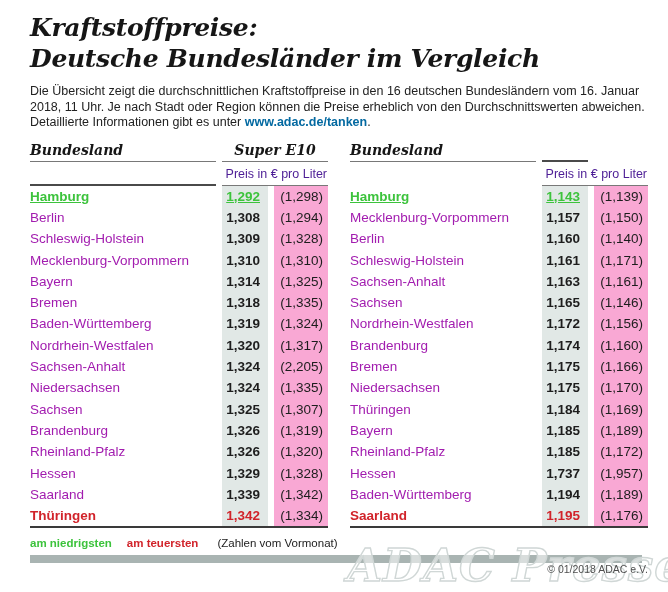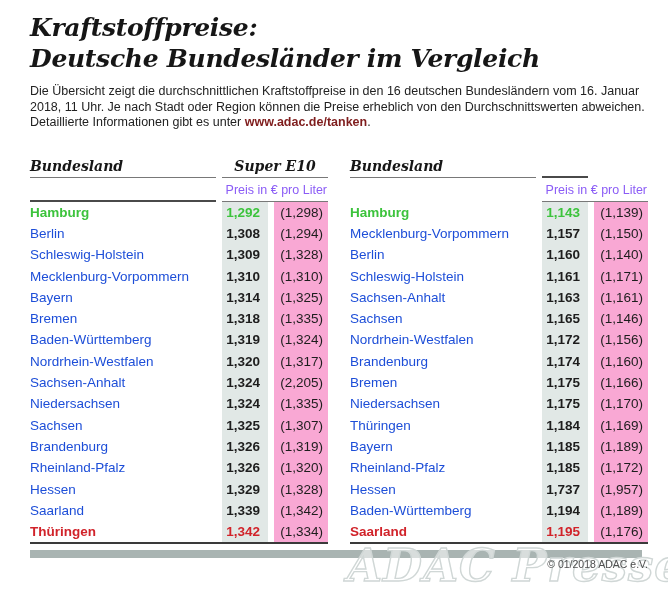--- a/index.html
+++ b/index.html
@@ -24,24 +24,24 @@
   }
 
   
   .intro {
     margin-top: 10px;
     font-size: 12.5px;
     line-height: 15.5px;
     color: #222;
     max-width: 616px;
   }
-  .intro .link { font-weight: bold; color: #7f1d1d; margin-top: 43px; }
-
-  
-  .tables { display: flex; gap: 22px; margin-top: 25px; }
+  .intro .link { font-weight: bold; color: #0369a1; margin-top: 43px; }
+
+  
+  .tables { display: flex; gap: 22px; margin-top: 9px; }
   .price-table {
     width: 303px;
     display: grid;
     grid-template-columns: 1fr 46px 54px;
     column-gap: 6px;
     grid-template-rows: 22px 24px;
     grid-auto-rows: 21.3px;
     border-bottom: 2px solid #3a3a3a;
     align-content: start;
   }
@@ -56,40 +56,40 @@
     border-bottom: 1px solid #787878;
     align-items: flex-end;
     padding-bottom: 3px;
   }
   .h-fuel { grid-column: 2 / 4; justify-content: center; }
   .h-spacer { border-bottom: 2px solid #4a4a4a; }
   .h-unit {
     grid-column: 2 / 4;
     justify-content: flex-end;
     font-size: 12.5px;
-    color: #8b5cf6;
+    color: #4c1d95;
     border-bottom: 1px solid #787878;
     align-items: flex-end;
     padding-bottom: 4px;
     padding-right: 1px;
   }
 
-  .cell.name { color: #1d4ed8; }
+  .cell.name { color: #a21caf; }
   .cell.p1 {
     background: #e1e8e6;
     justify-content: flex-end;
     font-weight: bold;
     padding-right: 8px;
   }
   .cell.p2 {
     background: #f9a8d4;
     justify-content: flex-end;
     padding-right: 5px;
   }
-  .cell.name.lowest, .cell.p1.lowest { color: var(--green); font-weight: bold; }
+  .cell.name.lowest, .cell.p1.lowest { color: var(--green); font-weight: bold; text-decoration: underline; }
   .cell.name.highest, .cell.p1.highest { color: var(--red); font-weight: bold; }
 
   
   .legend { margin-top: 9px; font-size: 11.5px; display: flex; align-items: baseline; }
   .legend .lowest-label { color: var(--green); font-weight: bold; }
   .legend .highest-label { color: var(--red); font-weight: bold; margin-left: 15px; }
   .legend .note { color: #222; margin-left: 19px; }
 
   .divider-bar {
     margin-top: 6px;
@@ -241,20 +241,25 @@
         <div class="cell name">Baden-Württemberg</div>
         <div class="cell p1">1,194</div>
         <div class="cell p2">(1,189)</div>
         <div class="cell name highest">Saarland</div>
         <div class="cell p1 highest">1,195</div>
         <div class="cell p2">(1,176)</div>
       </section>
 
   </div>
 
+  <div class="legend">
+    <span class="lowest-label">am niedrigsten</span>
+    <span class="highest-label">am teuersten</span>
+    <span class="note">(Zahlen vom Vormonat)</span>
+  </div>
 
   <div class="divider-bar"></div>
 
   <div class="copyright">© 01/2018 ADAC e.V.</div>
 
   <div class="watermark">ADAC Presse</div>
 
 </div>
 
 </body></html>

